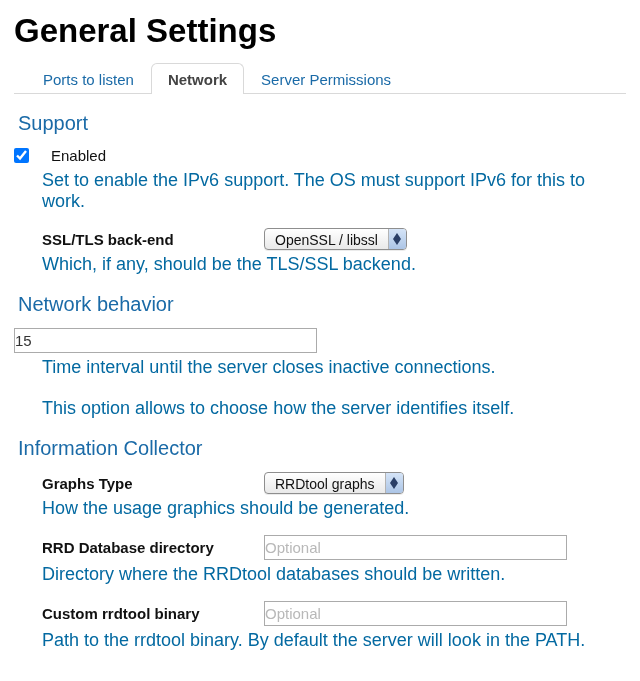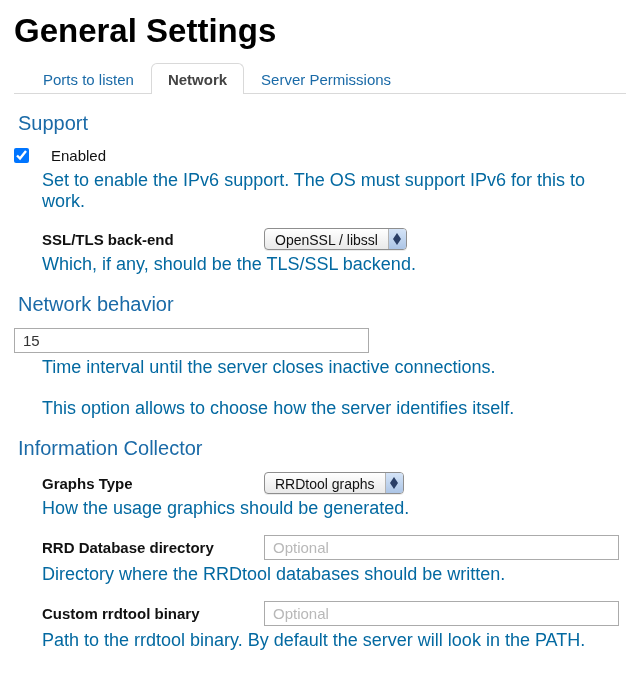--- a/index.html
+++ b/index.html
@@ -60,23 +60,23 @@
     font-size: 15px;
   }
   .row .label em { font-style: italic; }
   .row .control { flex: 1; }
   .help {
     margin: 2px 0 12px 28px;
     color: #0369a1;
     font-size: 18px;
   }
   input[type="text"] {
-    width: 355px;
+    width: 303px;
     height: 25px;
-    padding: 2px 8px;
+    padding: 2px 0;
     border: 1px solid #ababab;
     font-size: 15px;
     color: #333;
   }
   input[type="text"]::placeholder { color: #b8b8b8; }
   .checkbox-wrap {
     display: inline-flex;
     align-items: center;
     gap: 22px;
   }

